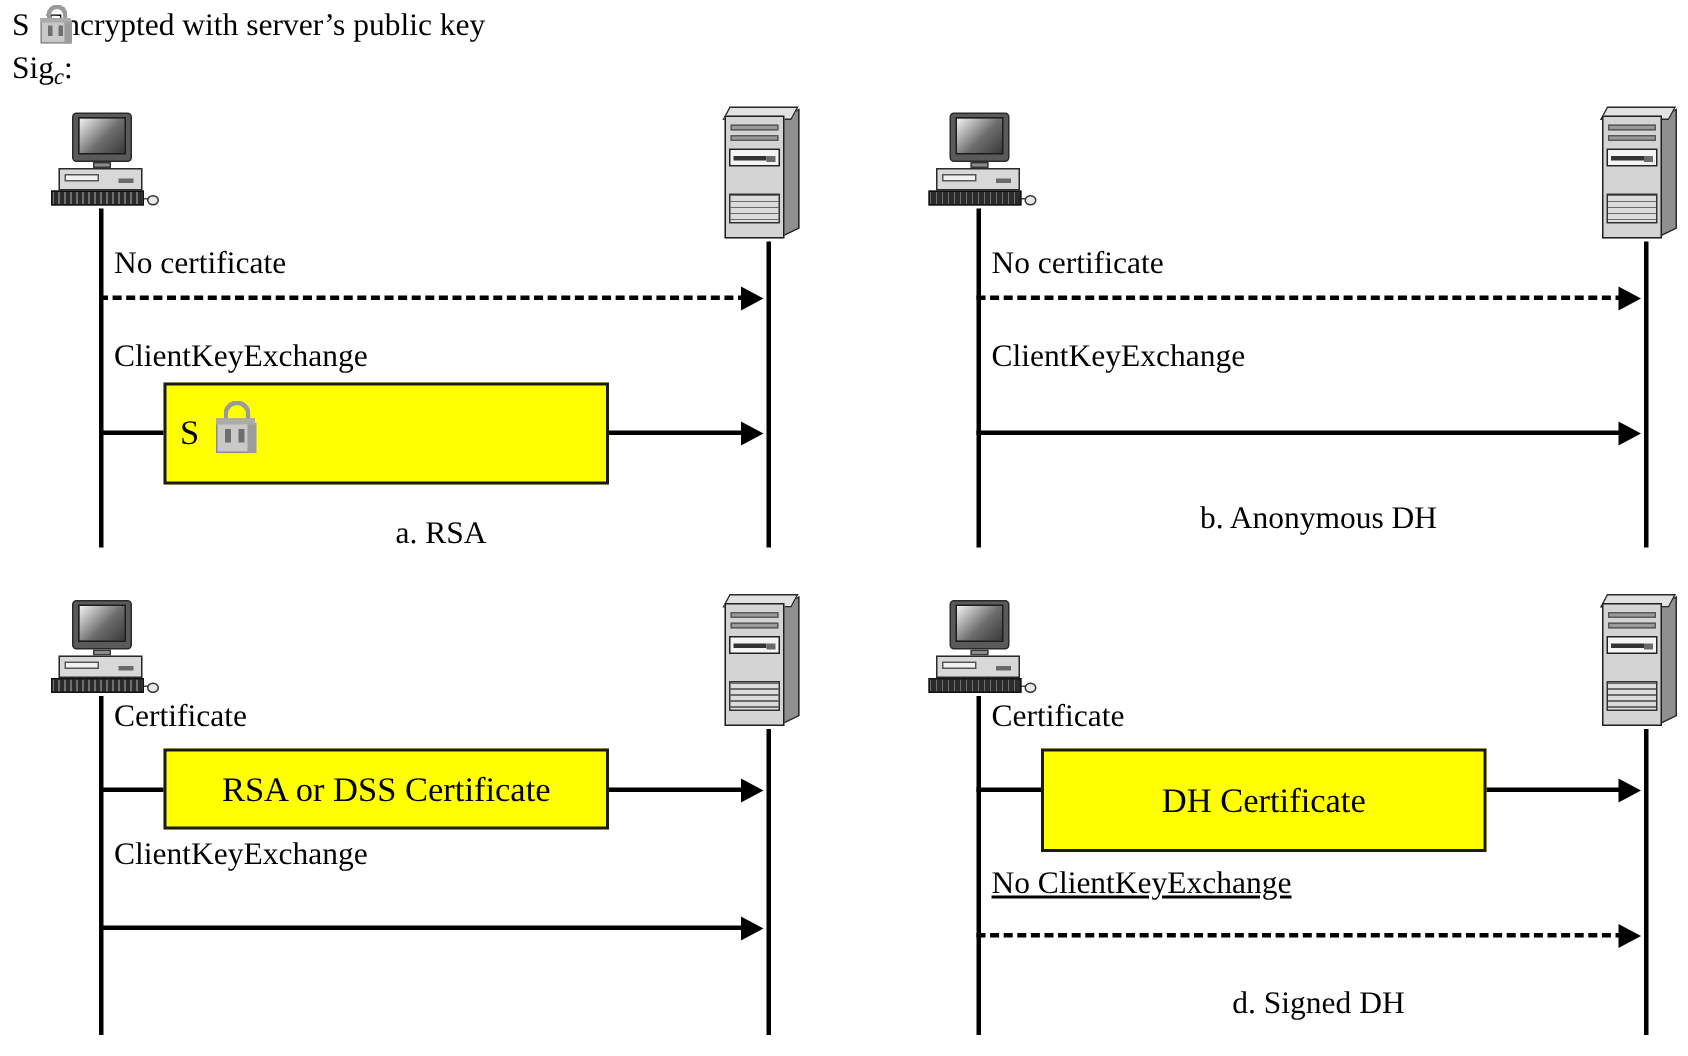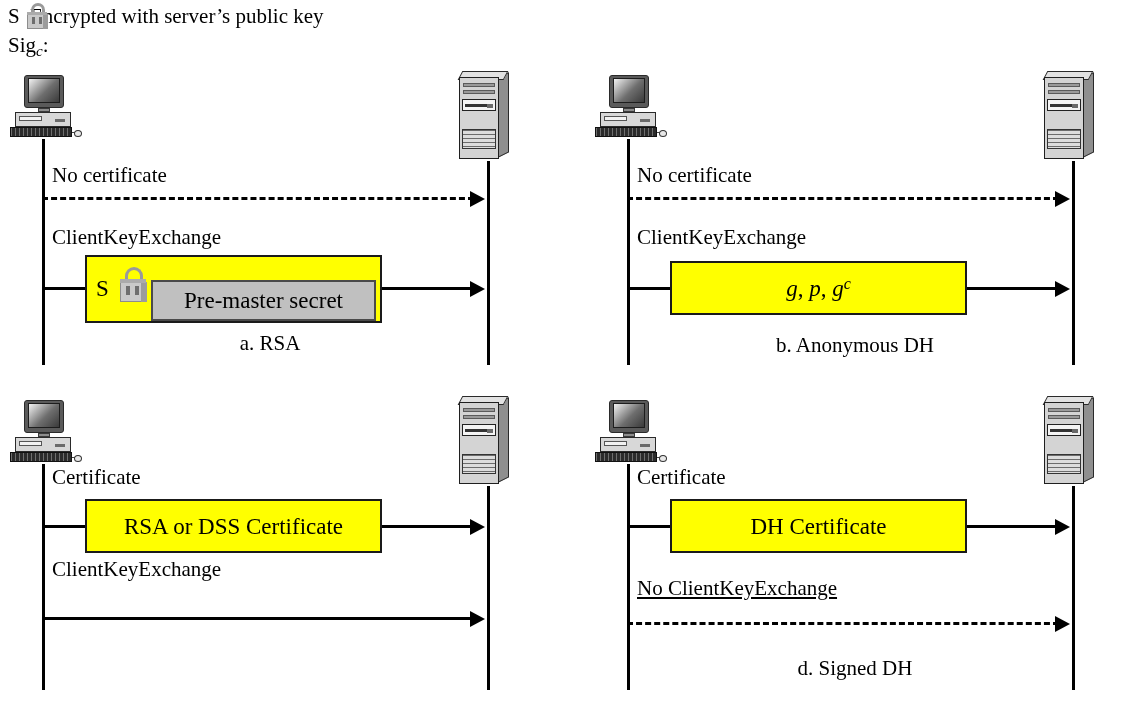--- a/index.html
+++ b/index.html
@@ -34,21 +34,21 @@
   }
   .lock .bevel{
     position:absolute;background:#9c9c9c;
   }
   .lock .bevel2{
     position:absolute;background:#ababab;
   }
   .lock .kh{position:absolute;background:#6e6e6e;}
 
   
-  .panel{position:absolute;}
+  .panel{position:absolute;margin-left:24px;}
   #panel-a{left:0px;  top:75px;  width:540px;height:290px;}
   #panel-b{left:585px;top:75px;  width:540px;height:290px;}
   #panel-c{left:0px;  top:400px; width:540px;height:300px;}
   #panel-d{left:585px;top:400px; width:540px;height:300px;}
 
   
   .lifeline{position:absolute;width:3px;background:#000;}
   .lifeline.client{left:42px;}
   .lifeline.server{left:487px;}
 
@@ -175,24 +175,23 @@
   <div class="box rsa-outer" style="left:85px;top:180px;width:297px;height:68px;">
     <span class="rsa-s" style="left:9px;top:20px;">S</span>
     <span class="lock" style="position:absolute;left:30px;top:10px;width:34px;height:36px;">
       <span class="shackle" style="left:8px;top:0px;width:18px;height:14px;border-radius:9px 9px 0 0;"></span>
       <span class="body" style="left:3px;top:12px;width:26px;height:23px;"></span>
       <span class="bevel" style="left:24px;top:15px;width:6px;height:20px;"></span>
       <span class="bevel2" style="left:3px;top:12px;width:26px;height:4px;"></span>
       <span class="kh" style="left:9px;top:19px;width:4px;height:9px;"></span>
       <span class="kh" style="left:18px;top:19px;width:4px;height:9px;"></span>
     </span>
-    <span class="inner-gray" style="left:64px;top:23px;width:225px;height:41px;">Pre-master secret</span>
-  </div>
-
-  <div class="caption" style="left:0px;top:256px;">a. RSA</div>
+  </div>
+
+  <div class="caption" style="left:0px;top:268px;">a. RSA</div>
 </div>
 
 <div class="panel" id="panel-b">
 
   <div class="client-icon">
     <span class="ci-monitor-out"></span>
       <span class="ci-screen"></span>
       <span class="ci-neck"></span>
     <span class="ci-case"></span>
       <span class="ci-slot"></span>
@@ -218,23 +217,20 @@
   <div class="lifeline server" style="top:86px;height:204px;"></div>
 
   <div class="msg-label" style="left:52px;top:88px;">No certificate</div>
   <div class="wire dashed" style="left:42px;top:122px;width:432px;"></div>
   <div class="arrowhead" style="left:470px;top:116px;"></div>
 
   <div class="msg-label" style="left:52px;top:150px;">ClientKeyExchange</div>
   <div class="wire" style="left:42px;top:212px;width:432px;"></div>
   <div class="arrowhead" style="left:470px;top:206px;"></div>
 
-  <div class="box" style="left:85px;top:186px;width:297px;height:54px;">
-    <span><span class="ital">g</span>, <span class="ital">p</span>, <span class="ital">g</span><span class="sup">c</span></span>
-  </div>
 
   <div class="caption" style="left:0px;top:258px;">b. Anonymous DH</div>
 </div>
 
 <div class="panel" id="panel-c">
 
   <div class="client-icon">
     <span class="ci-monitor-out"></span>
       <span class="ci-screen"></span>
       <span class="ci-neck"></span>
@@ -297,20 +293,20 @@
       </span>
     <span class="sv-vents"></span>
   </div>
 
   <div class="lifeline client" style="top:64px;height:226px;"></div>
   <div class="lifeline server" style="top:86px;height:204px;"></div>
 
   <div class="msg-label" style="left:52px;top:65px;">Certificate</div>
   <div class="wire" style="left:42px;top:125px;width:432px;"></div>
   <div class="arrowhead" style="left:470px;top:119px;"></div>
-  <div class="box" style="left:85px;top:99px;width:297px;height:54px;">DH Certificate</div>
+  <div class="box" style="left:85px;top:99px;width:297px;height:69px;">DH Certificate</div>
 
   <div class="msg-label" style="left:52px;top:176px;text-decoration:underline;">No ClientKeyExchange</div>
   <div class="wire dashed" style="left:42px;top:222px;width:432px;"></div>
   <div class="arrowhead" style="left:470px;top:216px;"></div>
 
   <div class="caption" style="left:0px;top:256px;">d. Signed DH</div>
 </div>
 
 </body></html>

